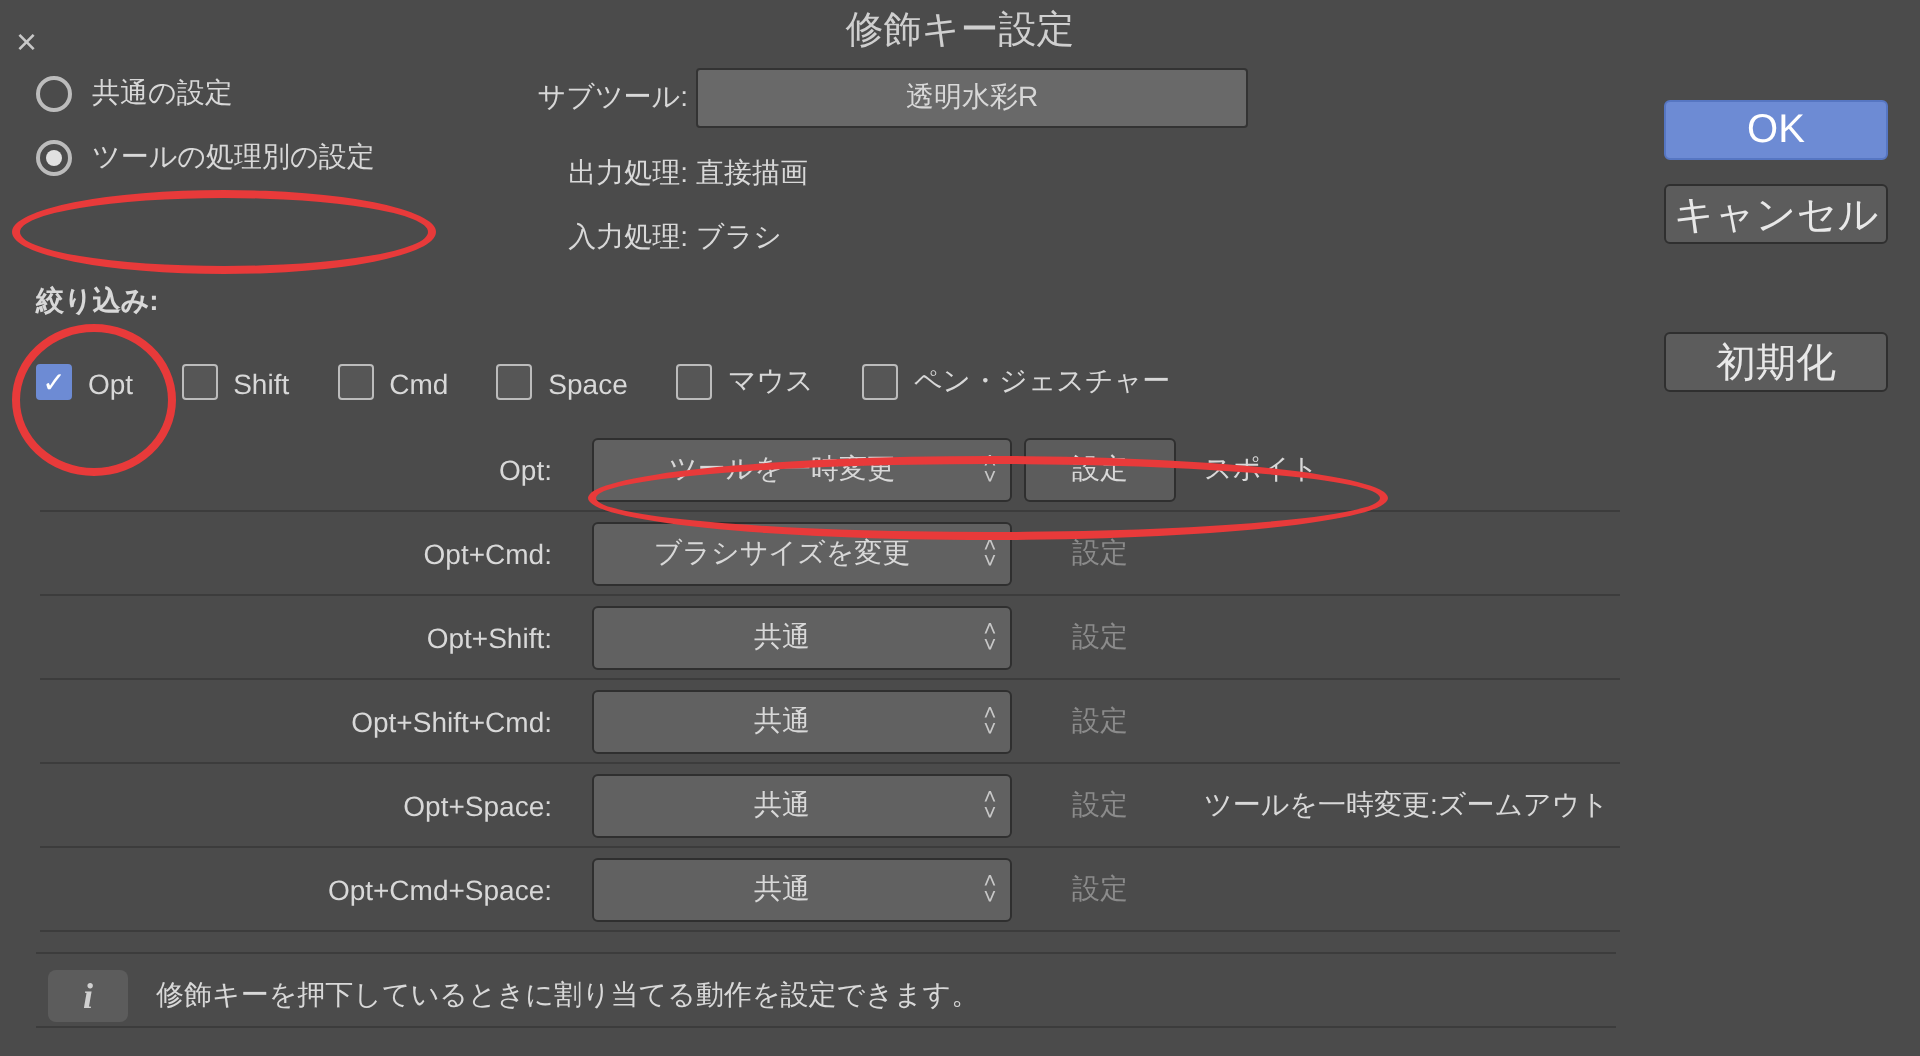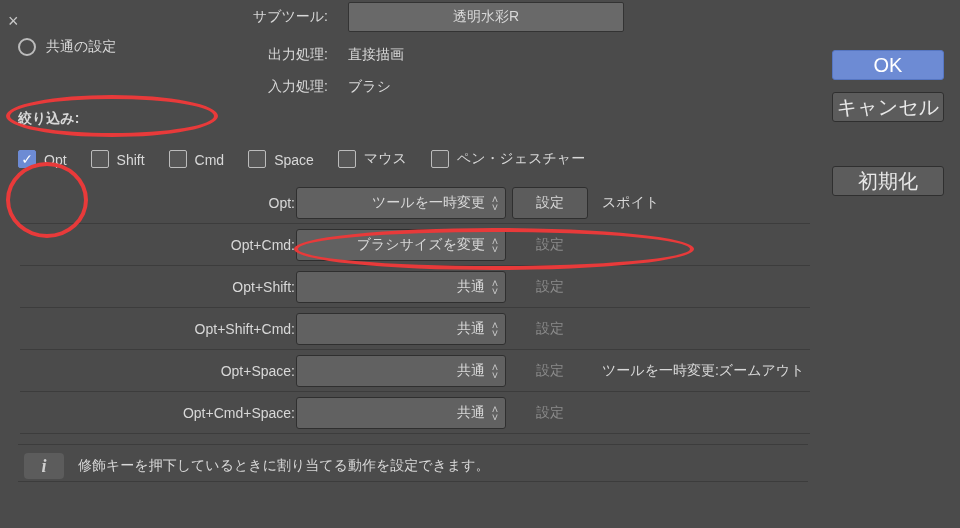--- a/index.html
+++ b/index.html
@@ -86,21 +86,21 @@
     margin-top: 4px;
   }
   .form-row {
     display: flex;
     align-items: center;
     margin-bottom: 14px;
   }
   .form-row .lbl {
     width: 330px;
     text-align: right;
-    padding-right: 20px;
+    padding-right: 4px;
   }
   .form-row .val {
     flex: 1;
   }
   .text-field {
     width: 276px;
     height: 30px;
     background: #696969;
     border: 1px solid #333;
     border-radius: 2px;
@@ -146,36 +146,36 @@
   .trow {
     display: flex;
     align-items: center;
     height: 42px;
     border-bottom: 1px solid #3c3c3c;
   }
   .trow.alt { border-bottom: 1px solid #3c3c3c; }
   .trow .key {
     width: 276px;
     text-align: right;
-    padding-right: 1px;
+    padding-right: 20px;
   }
   .spinner-combo {
     width: 210px;
     height: 32px;
     background: #616161;
     border: 1px solid #2f2f2f;
     border-radius: 3px;
     display: flex;
     align-items: center;
     position: relative;
     cursor: pointer;
   }
   .spinner-combo span.combo-text {
     flex: 1;
-    text-align: right;
+    text-align: center;
   }
   .ud {
     width: 20px; height: 100%;
     display: flex; flex-direction: column;
     align-items: center; justify-content: center;
     gap: 0;
   }
   .ud::before { content: '˄'; font-size: 11px; line-height: 8px; color: #c8c8c8; }
   .ud::after  { content: '˅'; font-size: 11px; line-height: 8px; color: #c8c8c8; }
   .setbtn {
@@ -237,20 +237,24 @@
 <div class="close-x">×</div>
 <div class="titlebar">修飾キー設定</div>
 
 <div class="body">
   <div class="left">
 
     <div class="radio-row">
       <div class="radio"></div>
       <span>共通の設定</span>
     </div>
+    <div class="radio-row">
+      <div class="radio checked"></div>
+      <span>ツールの処理別の設定</span>
+    </div>
 
     <div class="form-rows" style="margin-top:-68px;">
       <div class="form-row">
         <div class="lbl">サブツール:</div>
         <div class="val">
           <div class="text-field">
             <span>透明水彩R</span>
           </div>
         </div>
       </div>

